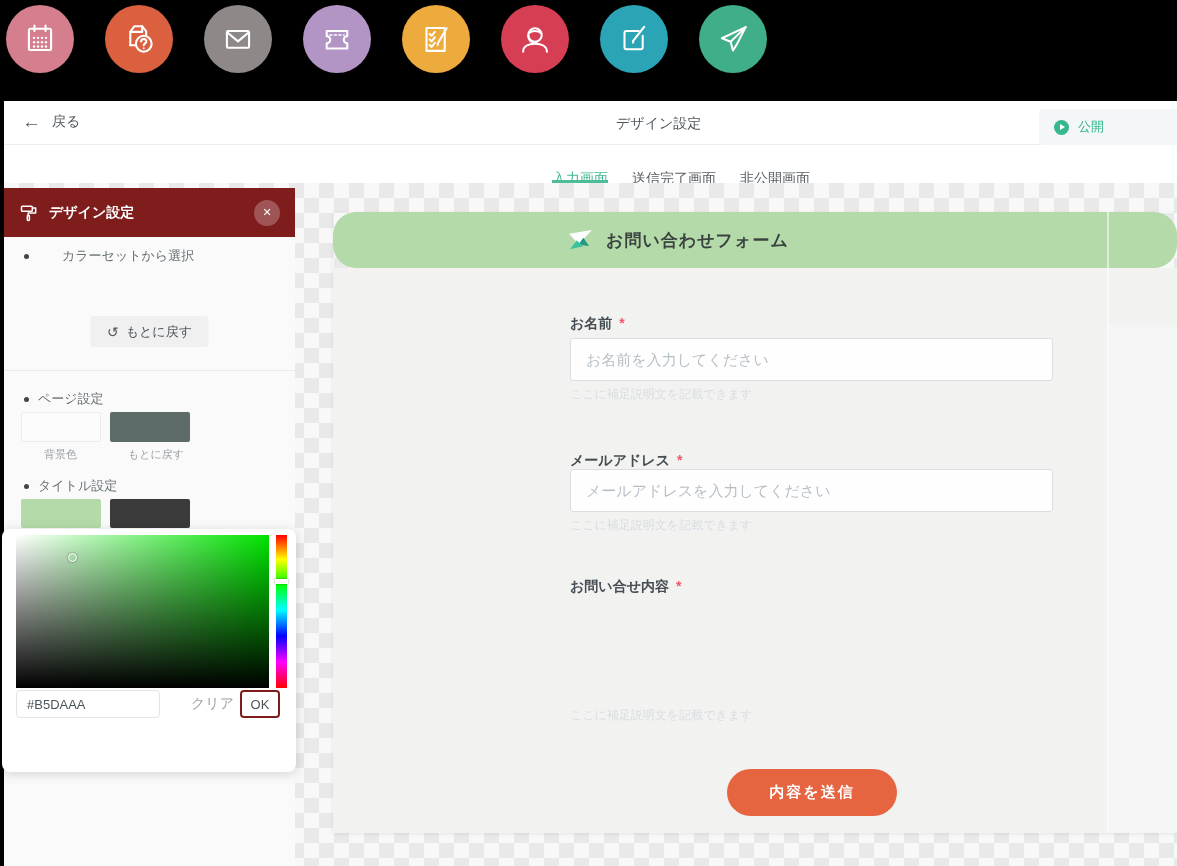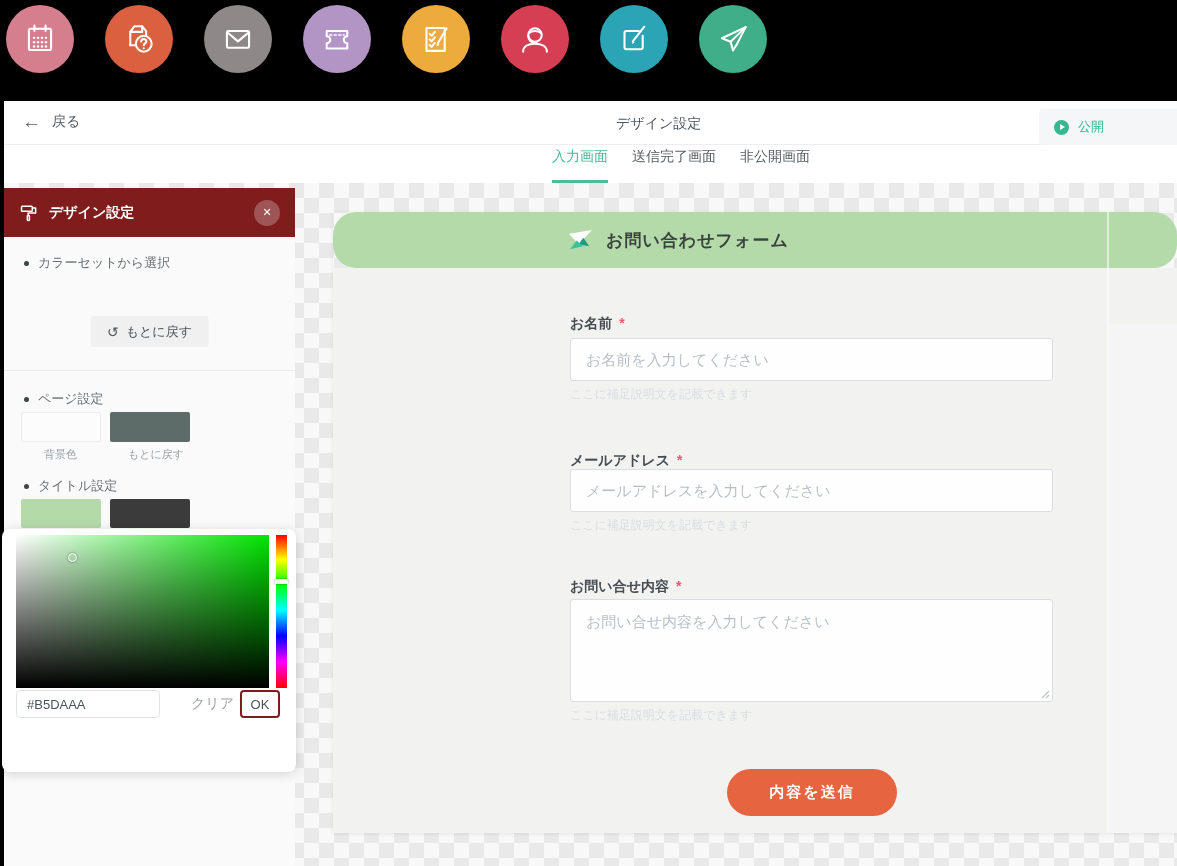--- a/index.html
+++ b/index.html
@@ -21,21 +21,21 @@
   .back-arrow { font-size:19px; color:#545c62; line-height:20px; }
   .back-label { font-size:14px; color:#545c62; }
   .app-title { position:absolute; left:612px; top:14px; font-size:14px; color:#4d565c; }
   .publish-btn { position:absolute; right:0; top:8px; width:138px; height:36px; background:#f5f6f8; border-radius:4px 0 0 4px; display:flex; align-items:center; gap:9px; padding-left:15px; cursor:pointer; }
   .play-icon { width:15px; height:15px; border-radius:50%; background:#35b78f; position:relative; flex:0 0 15px; }
   .play-icon::after { content:""; position:absolute; left:6px; top:4px; border-left:5px solid #fff; border-top:3.5px solid transparent; border-bottom:3.5px solid transparent; }
   .publish-label { font-size:13px; color:#35b78f; }
   
   .tabbar { position:absolute; top:45px; left:0; right:0; height:37px; background:#fff; }
   .tabs { position:absolute; left:548px; top:0; height:37px; display:flex; gap:24px; }
-  .tab { position:relative; font-size:14px; color:#565e64; padding-top:2px; cursor:pointer; }
+  .tab { position:relative; font-size:14px; color:#565e64; padding-top:24px; cursor:pointer; }
   .tab.active { color:#44b795; }
   .tab.active::after { content:""; position:absolute; left:0; right:0; bottom:0; height:3px; background:#4cbc99; }
   
   .canvas { position:absolute; top:82px; left:0; right:0; bottom:0;
     background-color:#f8f8f8;
     background-image:conic-gradient(#e9e9e9 25%, transparent 25% 50%, #e9e9e9 50% 75%, transparent 75%);
     background-size:30px 30px; }
   
   .sidebar { position:absolute; left:0; top:5px; width:291px; bottom:0; background:#fafafa; }
   .sidebar-header { position:absolute; top:0; left:0; right:0; height:49px; background:#7f1d1d; display:flex; align-items:center; gap:10px; padding:0 15px; }
@@ -222,21 +222,21 @@
           <g fill="none" stroke="#fff" stroke-width="1.8" stroke-linecap="round" stroke-linejoin="round">
             <rect x="3" y="4" width="13" height="6" rx="1"></rect>
             <path d="M16 6 h4 v6 h-9 v3"></path>
             <rect x="10" y="15" width="2.5" height="6" rx="0.8"></rect>
           </g>
         </svg>
         <span class="sidebar-title">デザイン設定</span>
         <span class="close-btn">✕</span>
       </div>
 
-      <div class="section-label" style="top:66px;">
+      <div class="section-label" style="top:59px;gap:24px;">
         <span class="bullet"></span>
         <span>カラーセットから選択</span>
       </div>
 
 
       <button class="reset-btn">
         <span class="reset-icon">↺</span>
         <span>もとに戻す</span>
       </button>
 
@@ -295,25 +295,19 @@
 
       <div class="field-label" style="top:240px;">
         <span>メールアドレス</span><span class="req">*</span>
       </div>
       <input class="text-input" style="top: 257px;" placeholder="メールアドレスを入力してください">
       <div class="help-text" style="top:305px;">ここに補足説明文を記載できます</div>
 
       <div class="field-label" style="top:366px;">
         <span>お問い合せ内容</span><span class="req">*</span>
       </div>
-      <div class="area-wrap">
-        <textarea class="area-input" placeholder="お問い合せ内容を入力してください" style=""></textarea>
-        <svg class="resize-handle" viewBox="0 0 10 10">
-          <path d="M2 9 L9 2 M6 9 L9 6" stroke="#c0c4c8" stroke-width="1.2" fill="none"></path>
-        </svg>
-      </div>
       <div class="help-text" style="top:495px;">ここに補足説明文を記載できます</div>
 
       <button class="submit-btn" style="background-color: rgb(230, 100, 64);">内容を送信</button>
     </div>
 
   </div>
 </div>
 
 </body></html>

